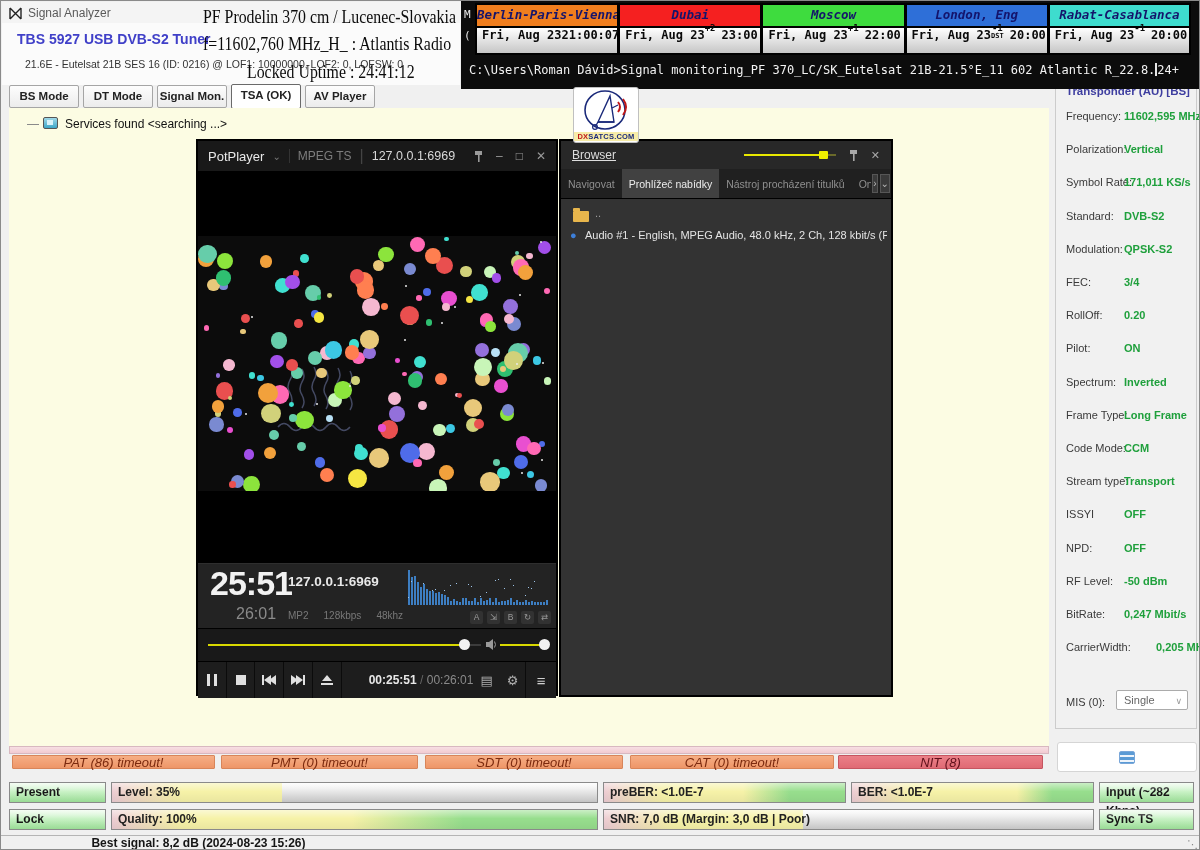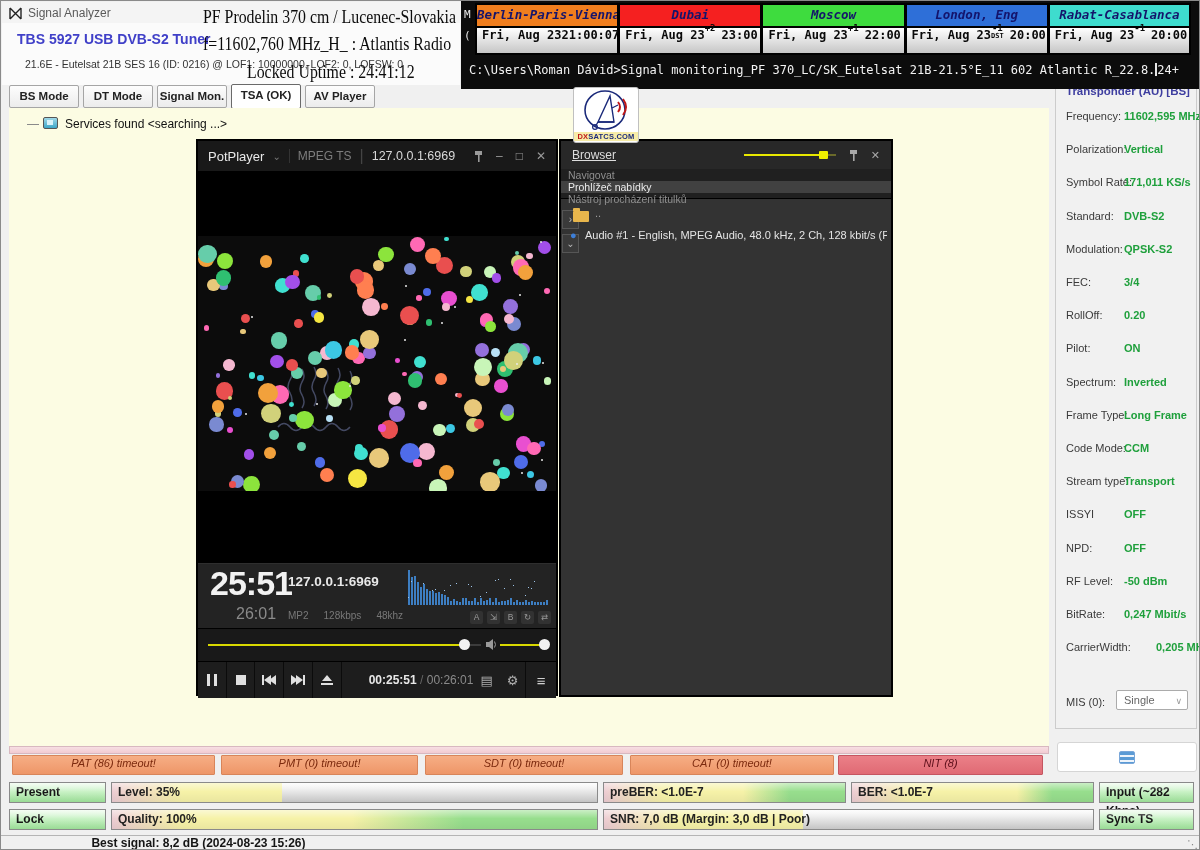--- a/index.html
+++ b/index.html
@@ -112,21 +112,21 @@
   #brw { left:558px; top:138px; width:334px; height:558px; background:#333; border:2px solid #000; z-index:20; }
   #b-title { left:0; top:0; width:100%; height:28px; background:#282828; display:flex;
              align-items:center; padding:0 11px; }
   #b-name { color:#DDD; font-size:12px;text-decoration:underline; }
   #b-slider { margin-left:auto; position:relative; width:92px; height:8px; }
   #b-slider .line { position:absolute; top:3px; left:0; width:92px; height:2px; background:#6a6a2a; }
   #b-slider .lit { position:absolute; top:3px; left:0; width:78px; height:2px; background:#E8E800; }
   #b-slider .bknob { position:absolute; top:0; left:75px; width:9px; height:8px; background:#F0F000; border-radius:1px; }
   .b-ico { color:#a8a8a8; font-size:11px; margin-left:13px; }
   #b-tabs { left:0; top:28px; width:100%; height:30px; background:#202020; border-bottom:1px solid #000;
-            display:flex; align-items:stretch;flex-direction:column; }
+            display:flex; align-items:stretch; }
   .btab { display:flex; align-items:center; padding:0 7px; font-size:10.5px; color:#8f8f8f; white-space:nowrap; }
   .btab.active { background:#414141; color:#ECECEC; }
   .btab.clip { max-width:44px; overflow:hidden; }
   .b-sqbtn { width:17px; height:19px; margin:5px 1px 0 1px; background:#3a3a3a; border:1px solid #565656;
              color:#b8b8b8; font-size:10px; text-align:center; line-height:17px; }
   #b-folder { left:12px; top:70px; width:16px; height:11px; background:#E8B64C; border-radius:1px; }
   #b-folder:before { content:""; position:absolute; left:0; top:-3px; width:7px; height:3px;
                      background:#E8B64C; border-radius:1px 1px 0 0; }
   #b-updir { left:34px; top:66px; color:#9a9a9a; font-size:11px; }
   #b-audiodot { left:9px; top:88px; color:#3D7FD9; font-size:11px; }
@@ -143,21 +143,21 @@
                 border-radius:2px; font-size:11px; color:#666; line-height:18px; padding-left:7px; }
   #mis-chev { position:absolute; right:5px; top:1px; color:#999; font-size:9px; }
   #panel-btn { left:1056px; top:741px; width:140px; height:30px; background:#FFF; border:1px solid #D5D5D5;
                border-radius:3px; z-index:5; display:flex; align-items:center; justify-content:center; }
   #panel-btn-icon { width:16px; height:13px; border:1px solid #7aa7d9; border-radius:2px;
     background:repeating-linear-gradient(#5b9bd5 0 3px, #eef4fb 3px 5px); }
 
   
   #pinkstrip { left:8px; top:745px; width:1040px; height:8px;
                background:linear-gradient(#F7DFE3,#F2CBD2); border:1px solid #D8B8C0; }
-  .tbar { top:754px; height:20px; border-radius:1px; text-align:center; font-size:11px; font-style:italic;
+  .tbar { top:754px; height:14px; border-radius:1px; text-align:center; font-size:13px; font-style:italic;
           color:#7C2A0E; line-height:14px; background:linear-gradient(#F6AE85,#EE9668); border:1px solid #D8855A; }
   .tbar.nit { background:linear-gradient(#EB8088,#E06A74); border-color:#C55560; color:#5E0F1A; }
   .gbox { height:21px; background:linear-gradient(#EAFBE8,#A2E79D); border:1px solid #8a8a8a;
           font-size:12px; font-weight:600; color:#161616; line-height:19px; padding-left:6px; }
   .gbar { height:21px; background:linear-gradient(#FBFBFB,#CFCFCF); border:1px solid #8a8a8a; overflow:hidden; }
   .gbar .seg { position:absolute; top:0; bottom:0; }
   .gbar .lbl { position:absolute; left:6px; top:0; font-size:12px; font-weight:600; color:#222;
                line-height:19px; z-index:2; white-space:nowrap; }
   .gbar:after, .gbox:after { content:""; position:absolute; inset:0;
       background:linear-gradient(rgba(255,255,255,.5), rgba(255,255,255,0) 45%, rgba(0,0,0,.05)); }

